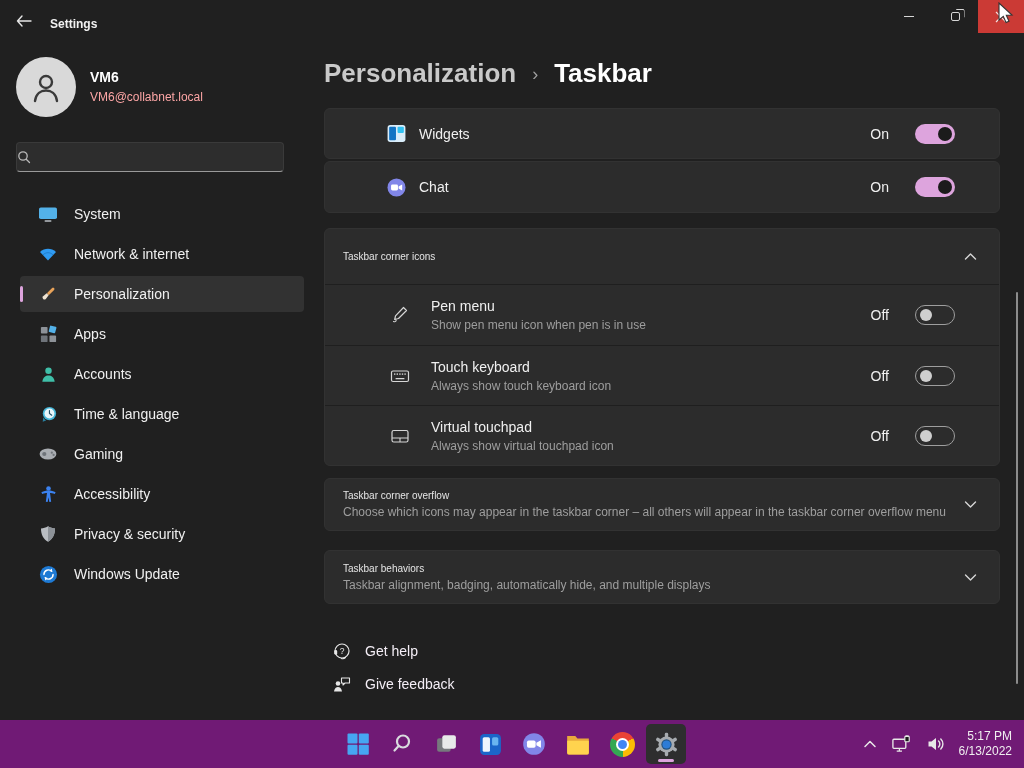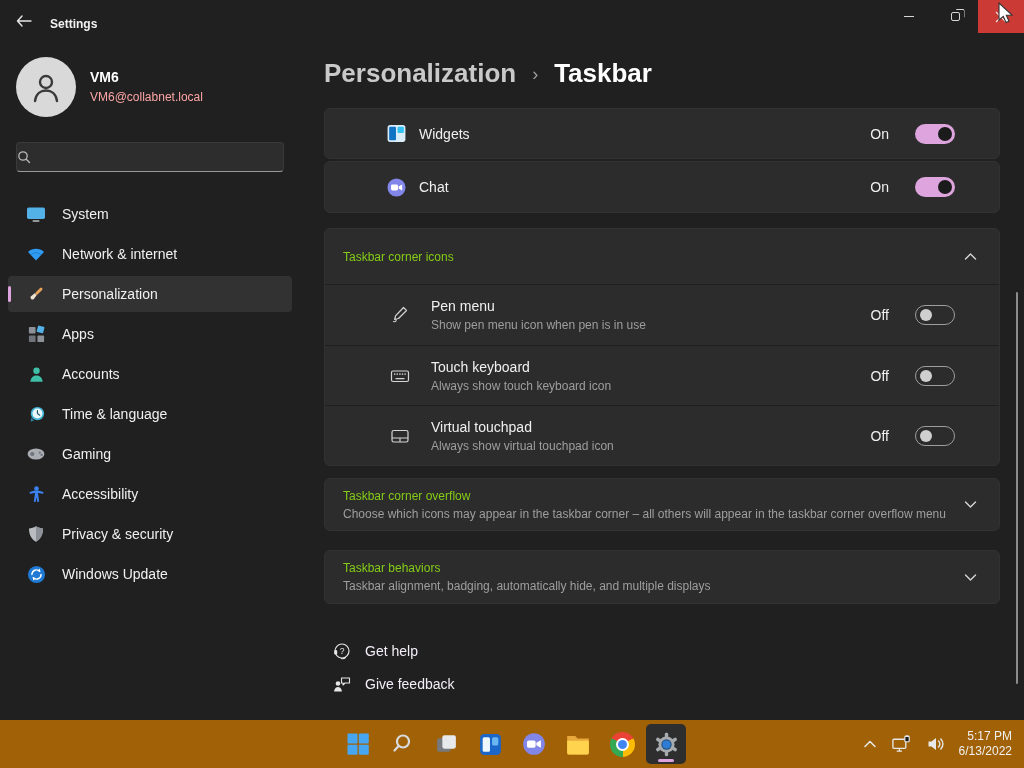--- a/index.html
+++ b/index.html
@@ -19,21 +19,21 @@
 
   
   .sidebar{position:absolute;left:0;top:36px;width:300px;height:684px}
   .avatar{position:absolute;left:16px;top:21px;width:60px;height:60px;border-radius:50%;background:#d9d9d9;display:flex;align-items:center;justify-content:center}
   .user-name{position:absolute;left:90px;top:33px;font-size:14px;font-weight:700;color:#fff}
   .user-email{position:absolute;left:90px;top:54px;font-size:12px;color:#fca5a5}
   .search-box{position:absolute;left:16px;top:106px;width:268px;height:30px;background:#2d2d2d;border:1px solid #3a3a3a;border-bottom:1px solid #9a9a9a;border-radius:4px;display:flex;align-items:center}
   .search-box input{flex:1;background:transparent;border:none;outline:none;color:#e6e6e6;font-size:13px;padding:0 8px 0 11px;font-family:"Liberation Sans",sans-serif}
   .search-box input::placeholder{color:#9e9e9e}
   .search-glyph{margin-right:10px;display:flex}
-  .nav{position:absolute;left:8px;top:160px;width:284px}
+  .nav{position:absolute;left:20px;top:160px;width:284px}
   .nav-item{position:relative;height:36px;margin-bottom:4px;border-radius:4px;display:flex;align-items:center;padding-left:18px;cursor:default}
   .nav-item .ico{width:20px;height:20px;margin-right:16px;display:flex;align-items:center;justify-content:center}
   .nav-item .lbl{font-size:14px;color:#f0f0f0}
   .nav-item.selected{background:#323232}
   .nav-item.selected:before{content:"";position:absolute;left:0;top:10px;width:3px;height:16px;border-radius:2px;background:#dda4dd}
 
   
   .breadcrumb{position:absolute;left:324px;top:58px;display:flex;align-items:center}
   .bc-parent{font-size:26px;font-weight:600;color:#c9c9c9}
   .bc-sep{font-size:18px;color:#9e9e9e;margin:2px 16px 0 16px}
@@ -45,37 +45,37 @@
   .row .rlabel{font-size:14px;color:#f0f0f0;margin-left:12px}
   .rt{margin-left:auto;display:flex;align-items:center;padding-right:44px}
   .state-lbl{font-size:14px;color:#f0f0f0;margin-right:26px}
   .toggle{position:relative;width:40px;height:20px;border-radius:10px}
   .toggle.on{background:#dda4dd}
   .toggle.on .knob{position:absolute;right:3px;top:3px;width:14px;height:14px;border-radius:50%;background:#1b1b1b}
   .toggle.off{border:1px solid #9e9e9e}
   .toggle.off .knob{position:absolute;left:4px;top:3px;width:12px;height:12px;border-radius:50%;background:#cfcfcf}
 
   .exp-header{display:flex;align-items:center;padding:0 22px 0 18px;height:55px}
-  .exp-text .t1{font-size:12px;color:#84cc16}
+  .exp-text .t1{font-size:10px;color:#e5e5e5}
   .exp-text .t2{font-size:12px;color:#9e9e9e;margin-top:4px}
   .chev{margin-left:auto;display:flex}
   .subrow{display:flex;align-items:center;border-top:1px solid #1f1f1f}
   .subrow .sic{width:22px;height:22px;margin-left:64px;display:flex;align-items:center;justify-content:center}
   .subrow .stext{margin-left:20px}
   .subrow .stext .t1{font-size:14px;color:#f0f0f0}
   .subrow .stext .t2{font-size:12px;color:#9e9e9e;margin-top:4px}
 
   .footer-link{position:absolute;display:flex;align-items:center;cursor:default}
   .footer-link .fic{width:20px;height:20px;margin-right:13px;display:flex}
   .footer-link .ftxt{font-size:14px;color:#f4eef6}
 
   .scrollbar-thumb{position:absolute;left:1016px;top:292px;width:2px;height:392px;background:#8c8c8c;border-radius:1px}
 
   
-  .taskbar{position:absolute;left:0;top:720px;width:1024px;height:48px;background:#a16207}
+  .taskbar{position:absolute;left:0;top:720px;width:1024px;height:48px;background:#701a75}
   .tb-center{position:absolute;left:50%;top:0;transform:translateX(-50%);height:48px;display:flex;align-items:center;gap:4px}
   .tb-slot{position:relative;width:40px;height:40px;border-radius:5px;display:flex;align-items:center;justify-content:center}
   .tb-slot.active{background:#2e2e2e}
   .tb-slot.active:after{content:"";position:absolute;bottom:2px;left:12px;width:16px;height:3px;border-radius:2px;background:#dda4dd}
   .chrome-ball{width:25px;height:25px;border-radius:50%;background:conic-gradient(from -60deg,#ea4335 0 120deg,#fbbc05 120deg 240deg,#34a853 240deg 360deg);display:flex;align-items:center;justify-content:center}
   .chrome-ball .white{width:13px;height:13px;border-radius:50%;background:#fff;display:flex;align-items:center;justify-content:center}
   .chrome-ball .blue{width:9px;height:9px;border-radius:50%;background:#4285f4}
   .tray{position:absolute;right:6px;top:0;height:48px;display:flex;align-items:center}
   .tray-btn{height:40px;display:flex;align-items:center;justify-content:center;padding:0 7px}
   .clock{text-align:right;font-size:12px;color:#f0f0f0;line-height:15px;margin-left:6px;margin-right:6px}

